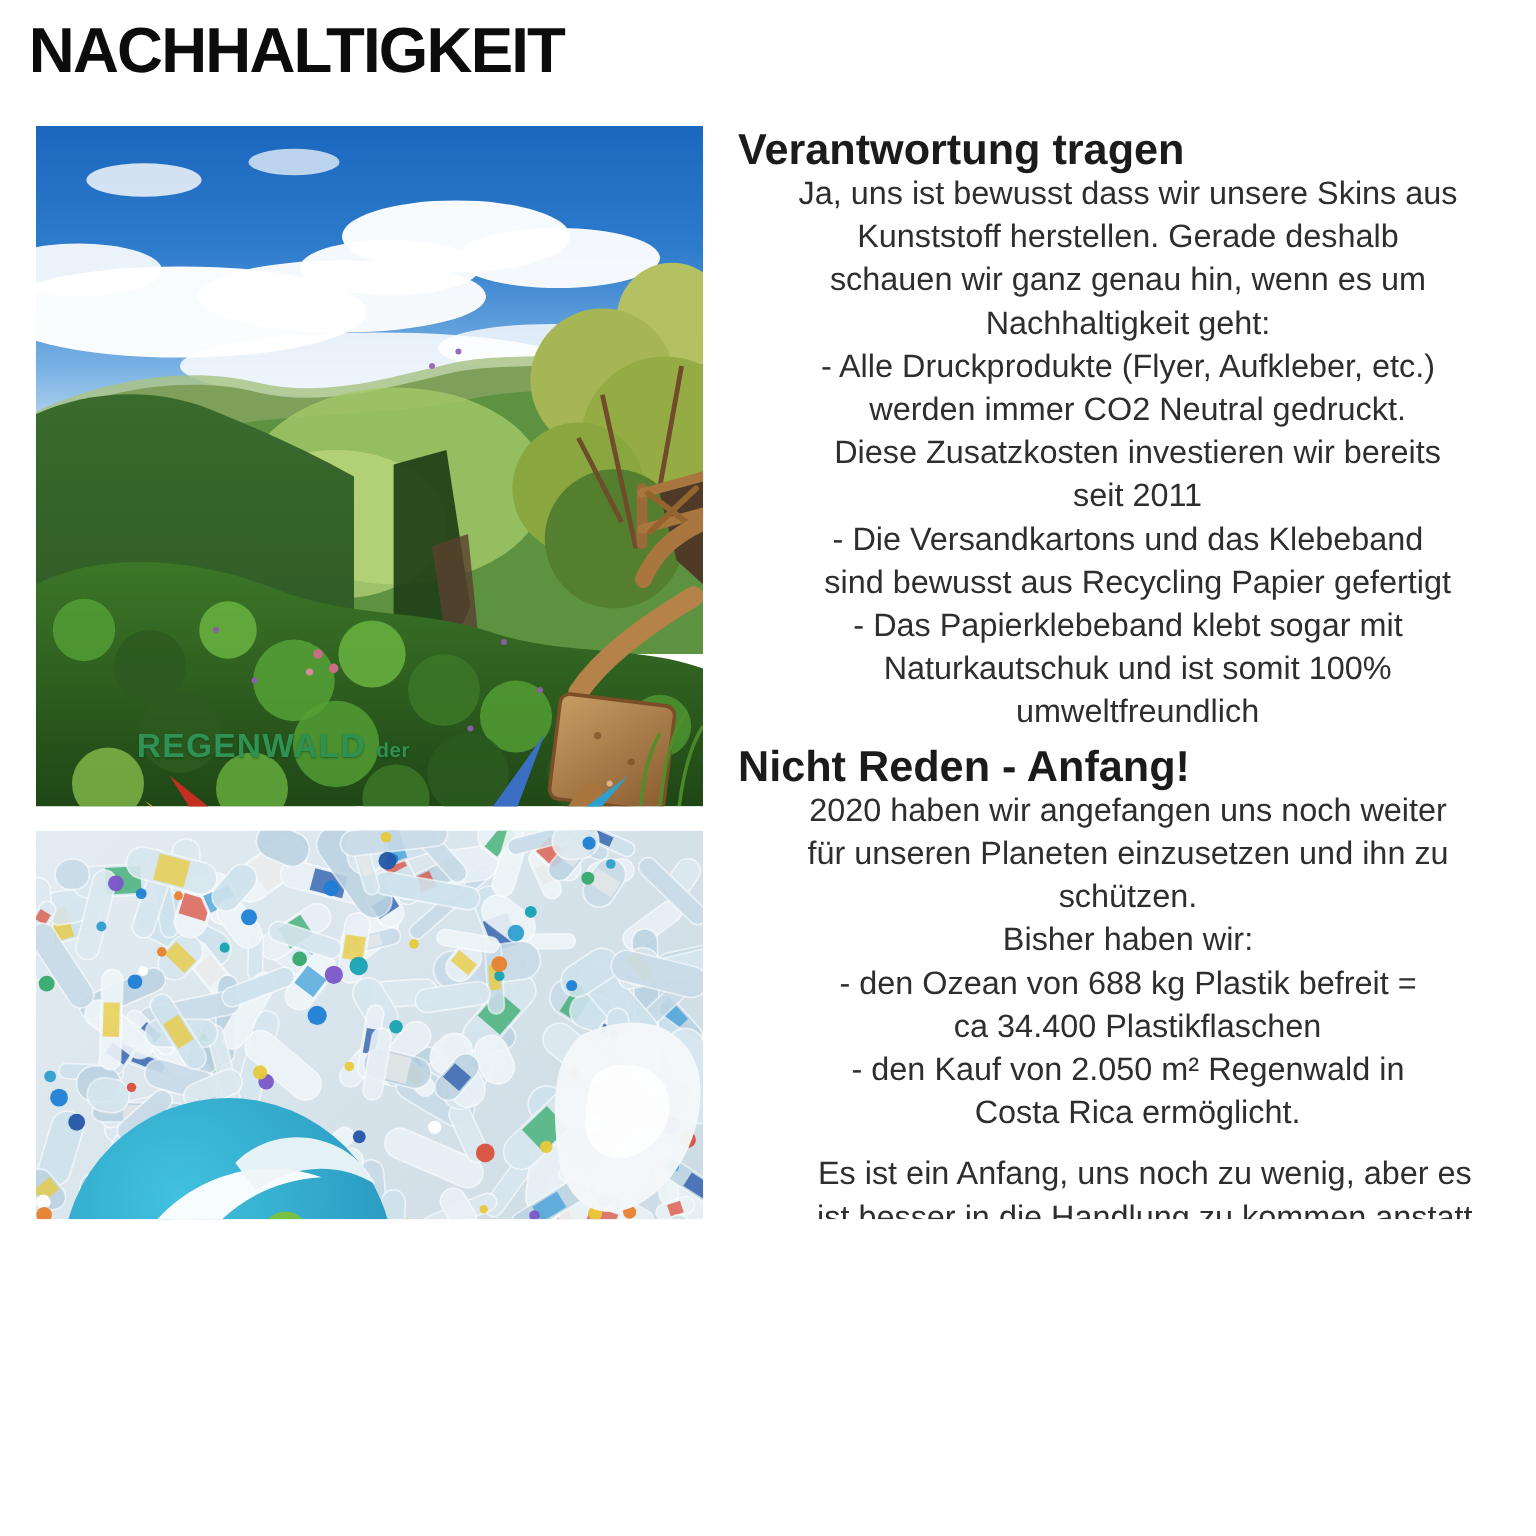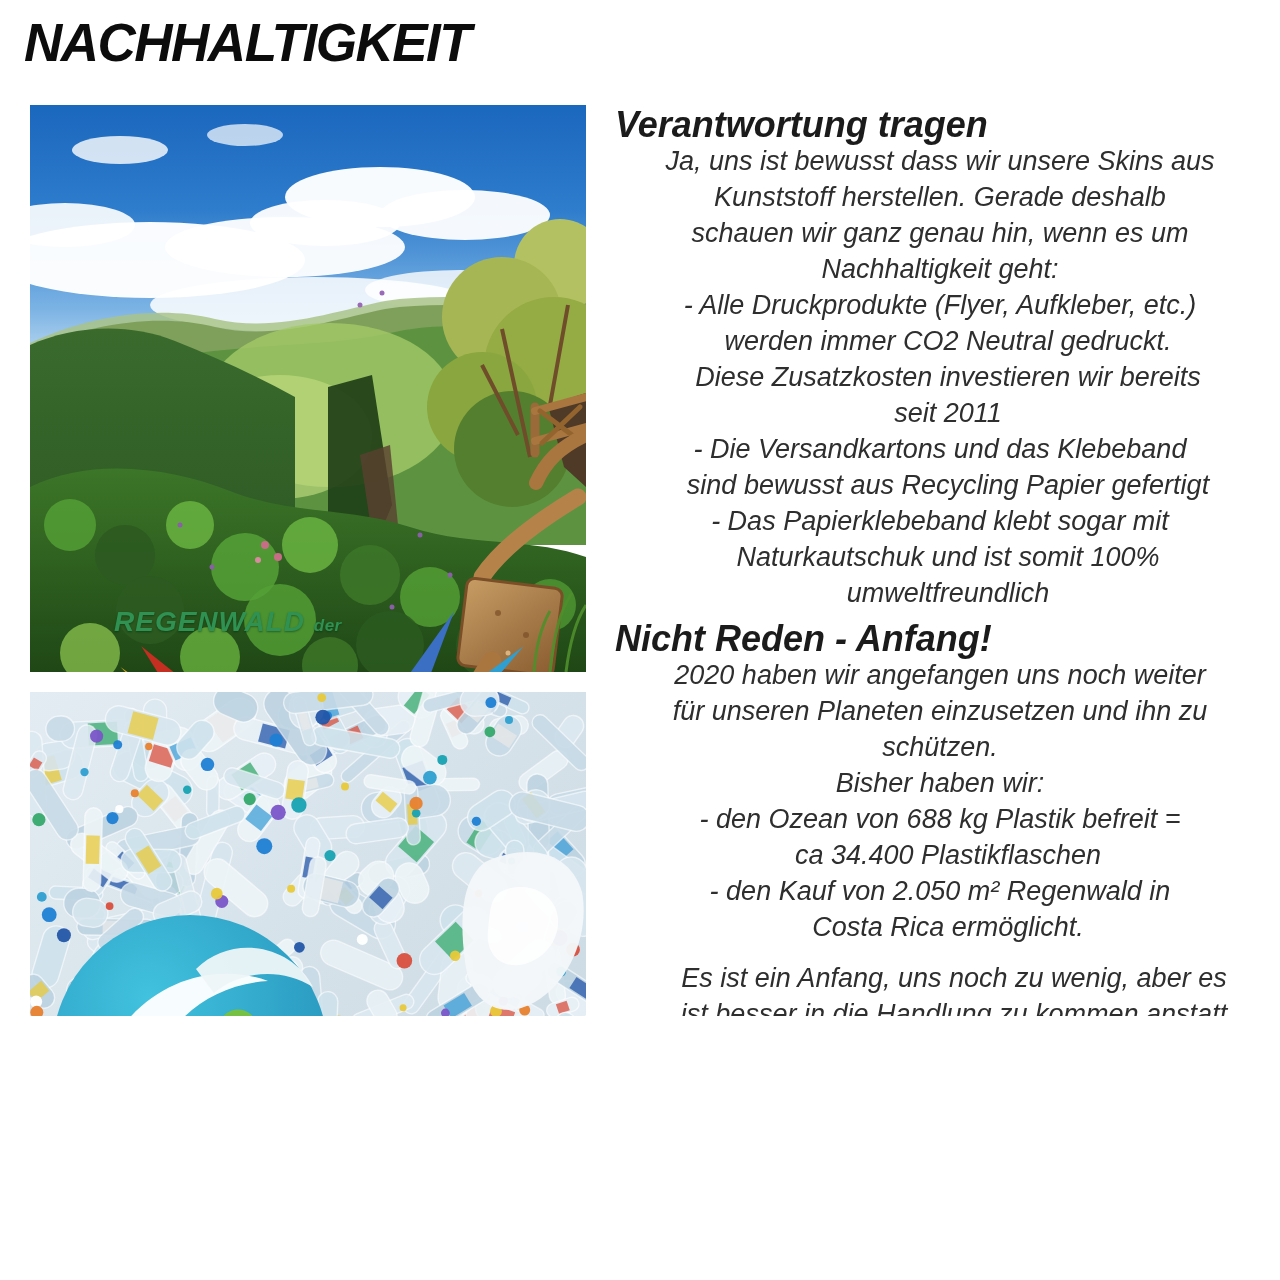--- a/index.html
+++ b/index.html
@@ -1,17 +1,17 @@
 <!DOCTYPE html>
 <html><head>
 <meta charset="utf-8">
 <style>
   html,body{margin:0;padding:0;background:#ffffff;}
   .page{position:relative;width:1280px;height:1016px;background:#ffffff;overflow:hidden;
-        font-family:"Liberation Sans","DejaVu Sans",sans-serif;font-style:italic;}
+        font-family:"Liberation Sans","DejaVu Sans",sans-serif;}
   
   .main-title{position:absolute;left:24px;top:14px;margin:0;
      font-size:53px;font-weight:700;letter-spacing:-1.5px;color:#0c0c0c;line-height:1.1;}
   
   .photo{position:absolute;left:30px;overflow:hidden;}
   .photo svg{display:block;width:100%;height:100%;}
   .photo-rainforest{top:105px;width:556px;height:567px;}
   .photo-plastic{top:692px;width:556px;height:579px;}
   
   .rw-logo{position:absolute;left:0;top:0;width:100%;height:100%;pointer-events:none;text-align:center;}

